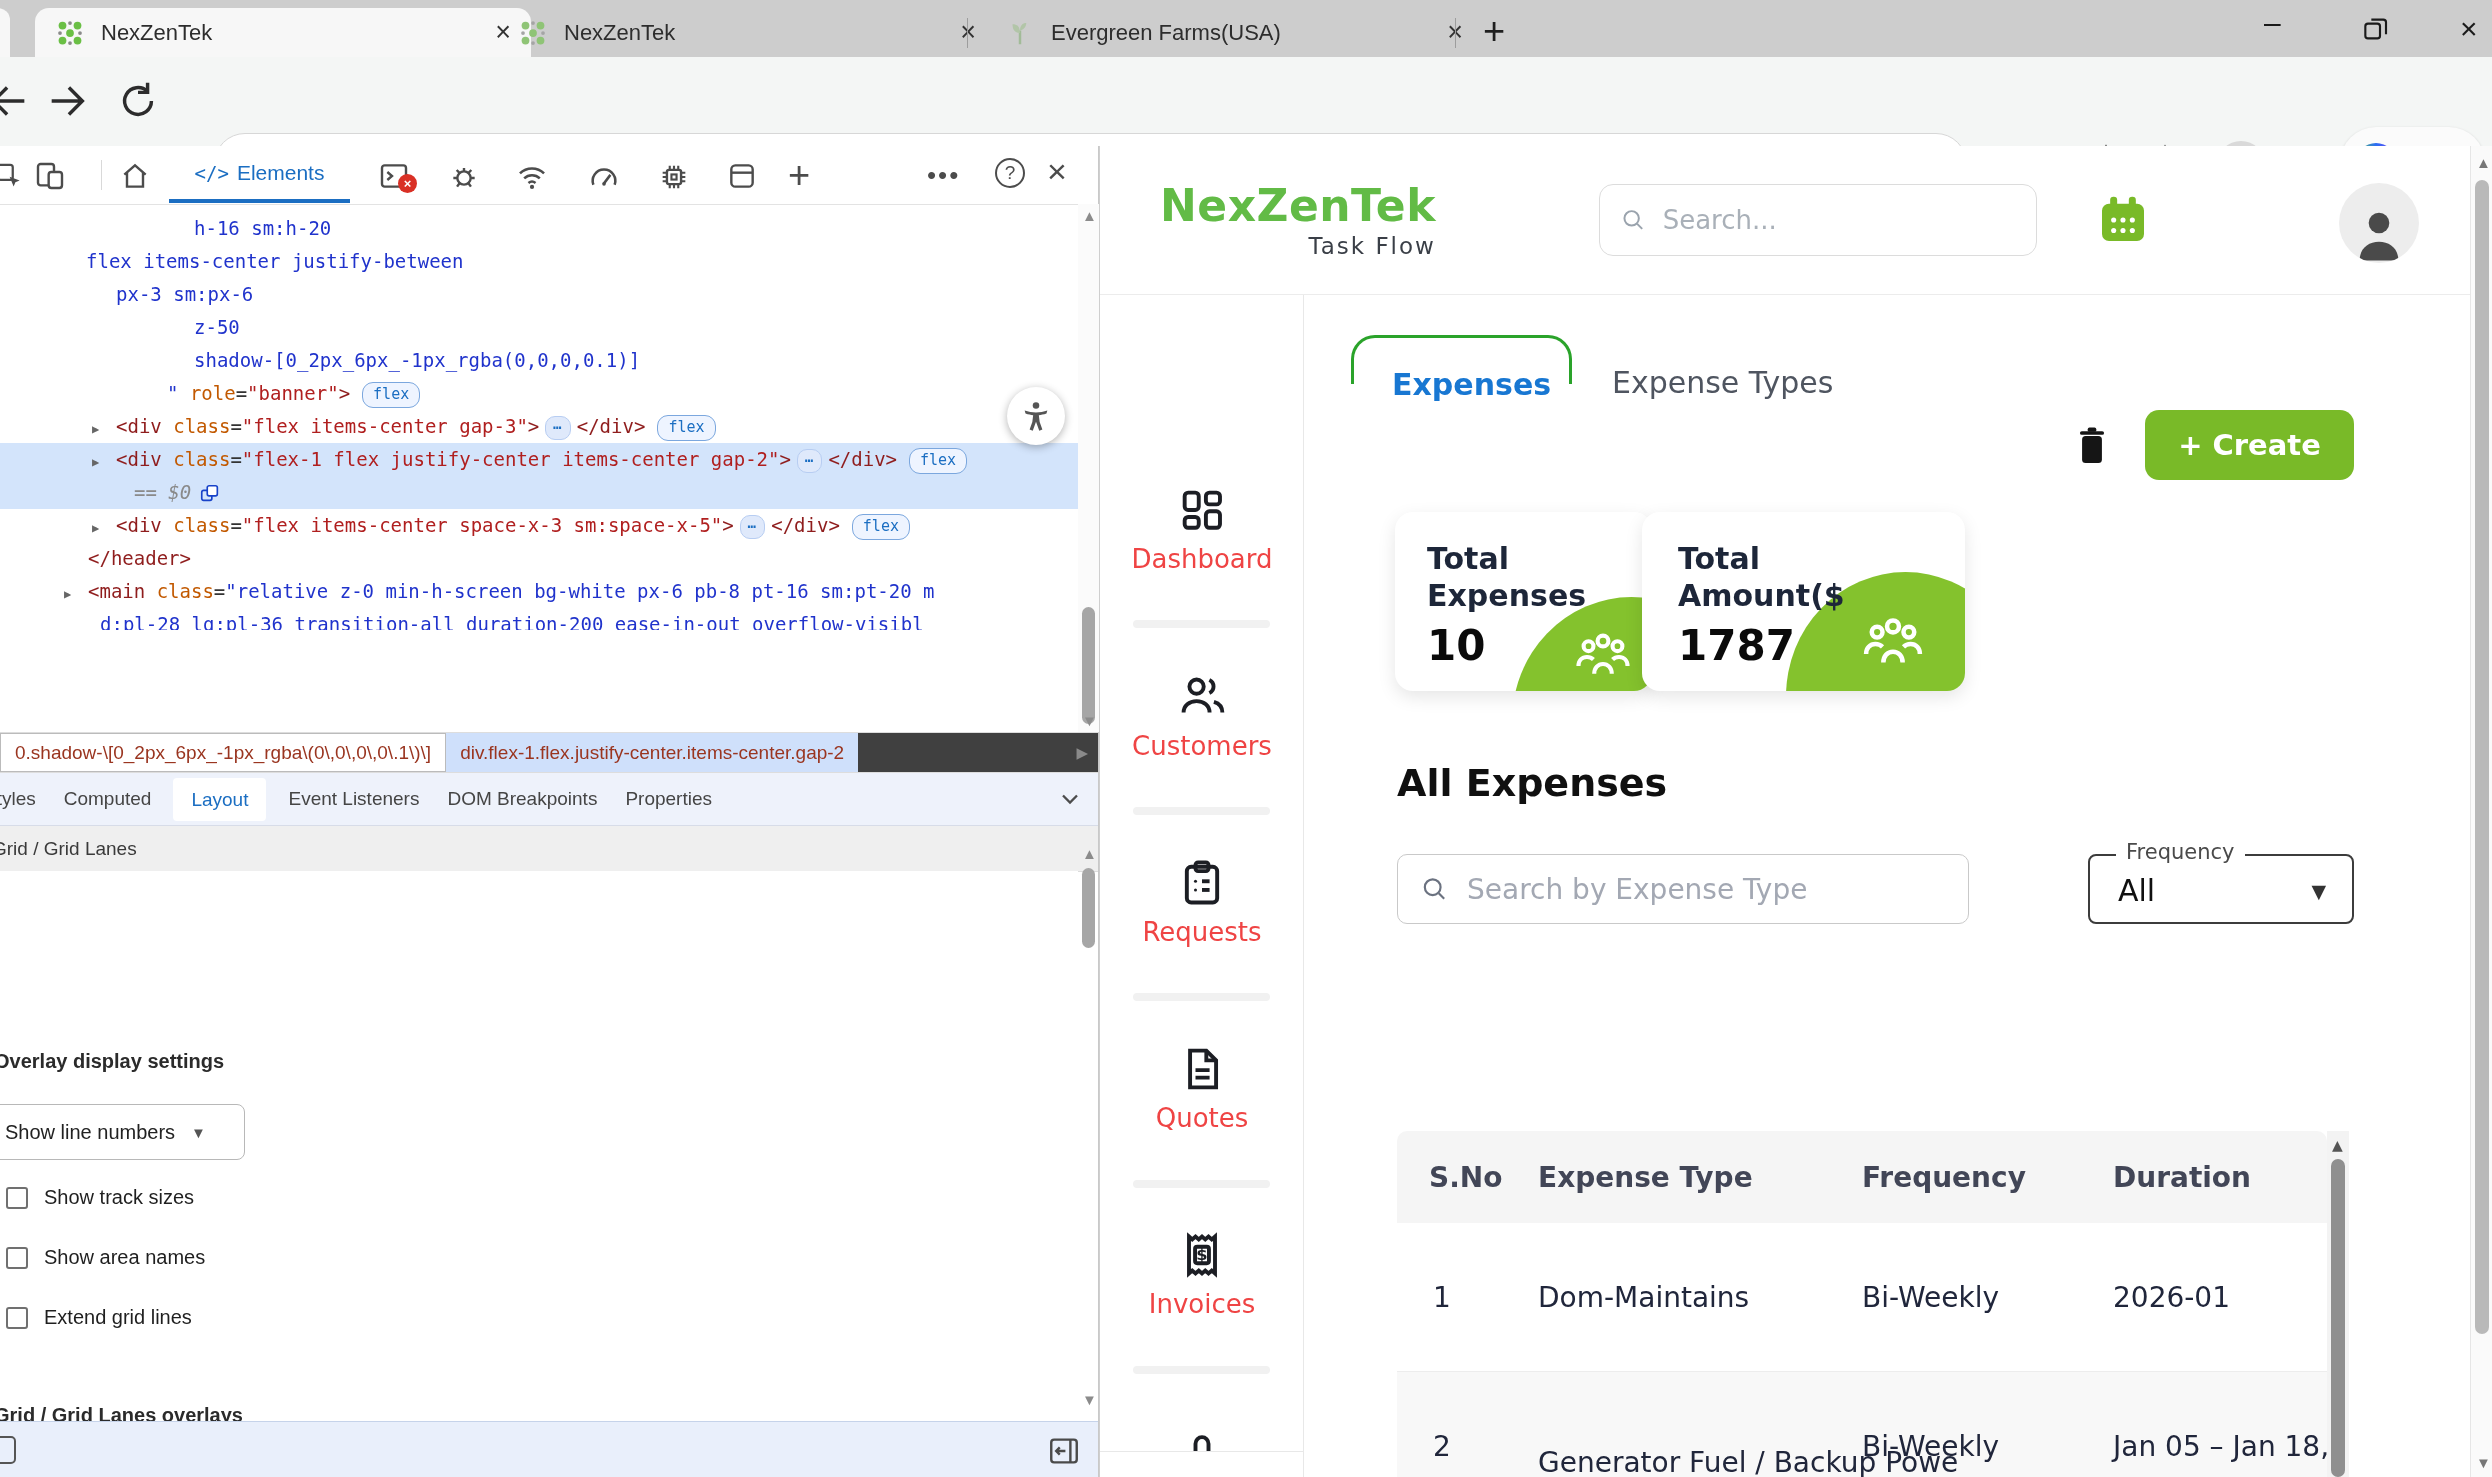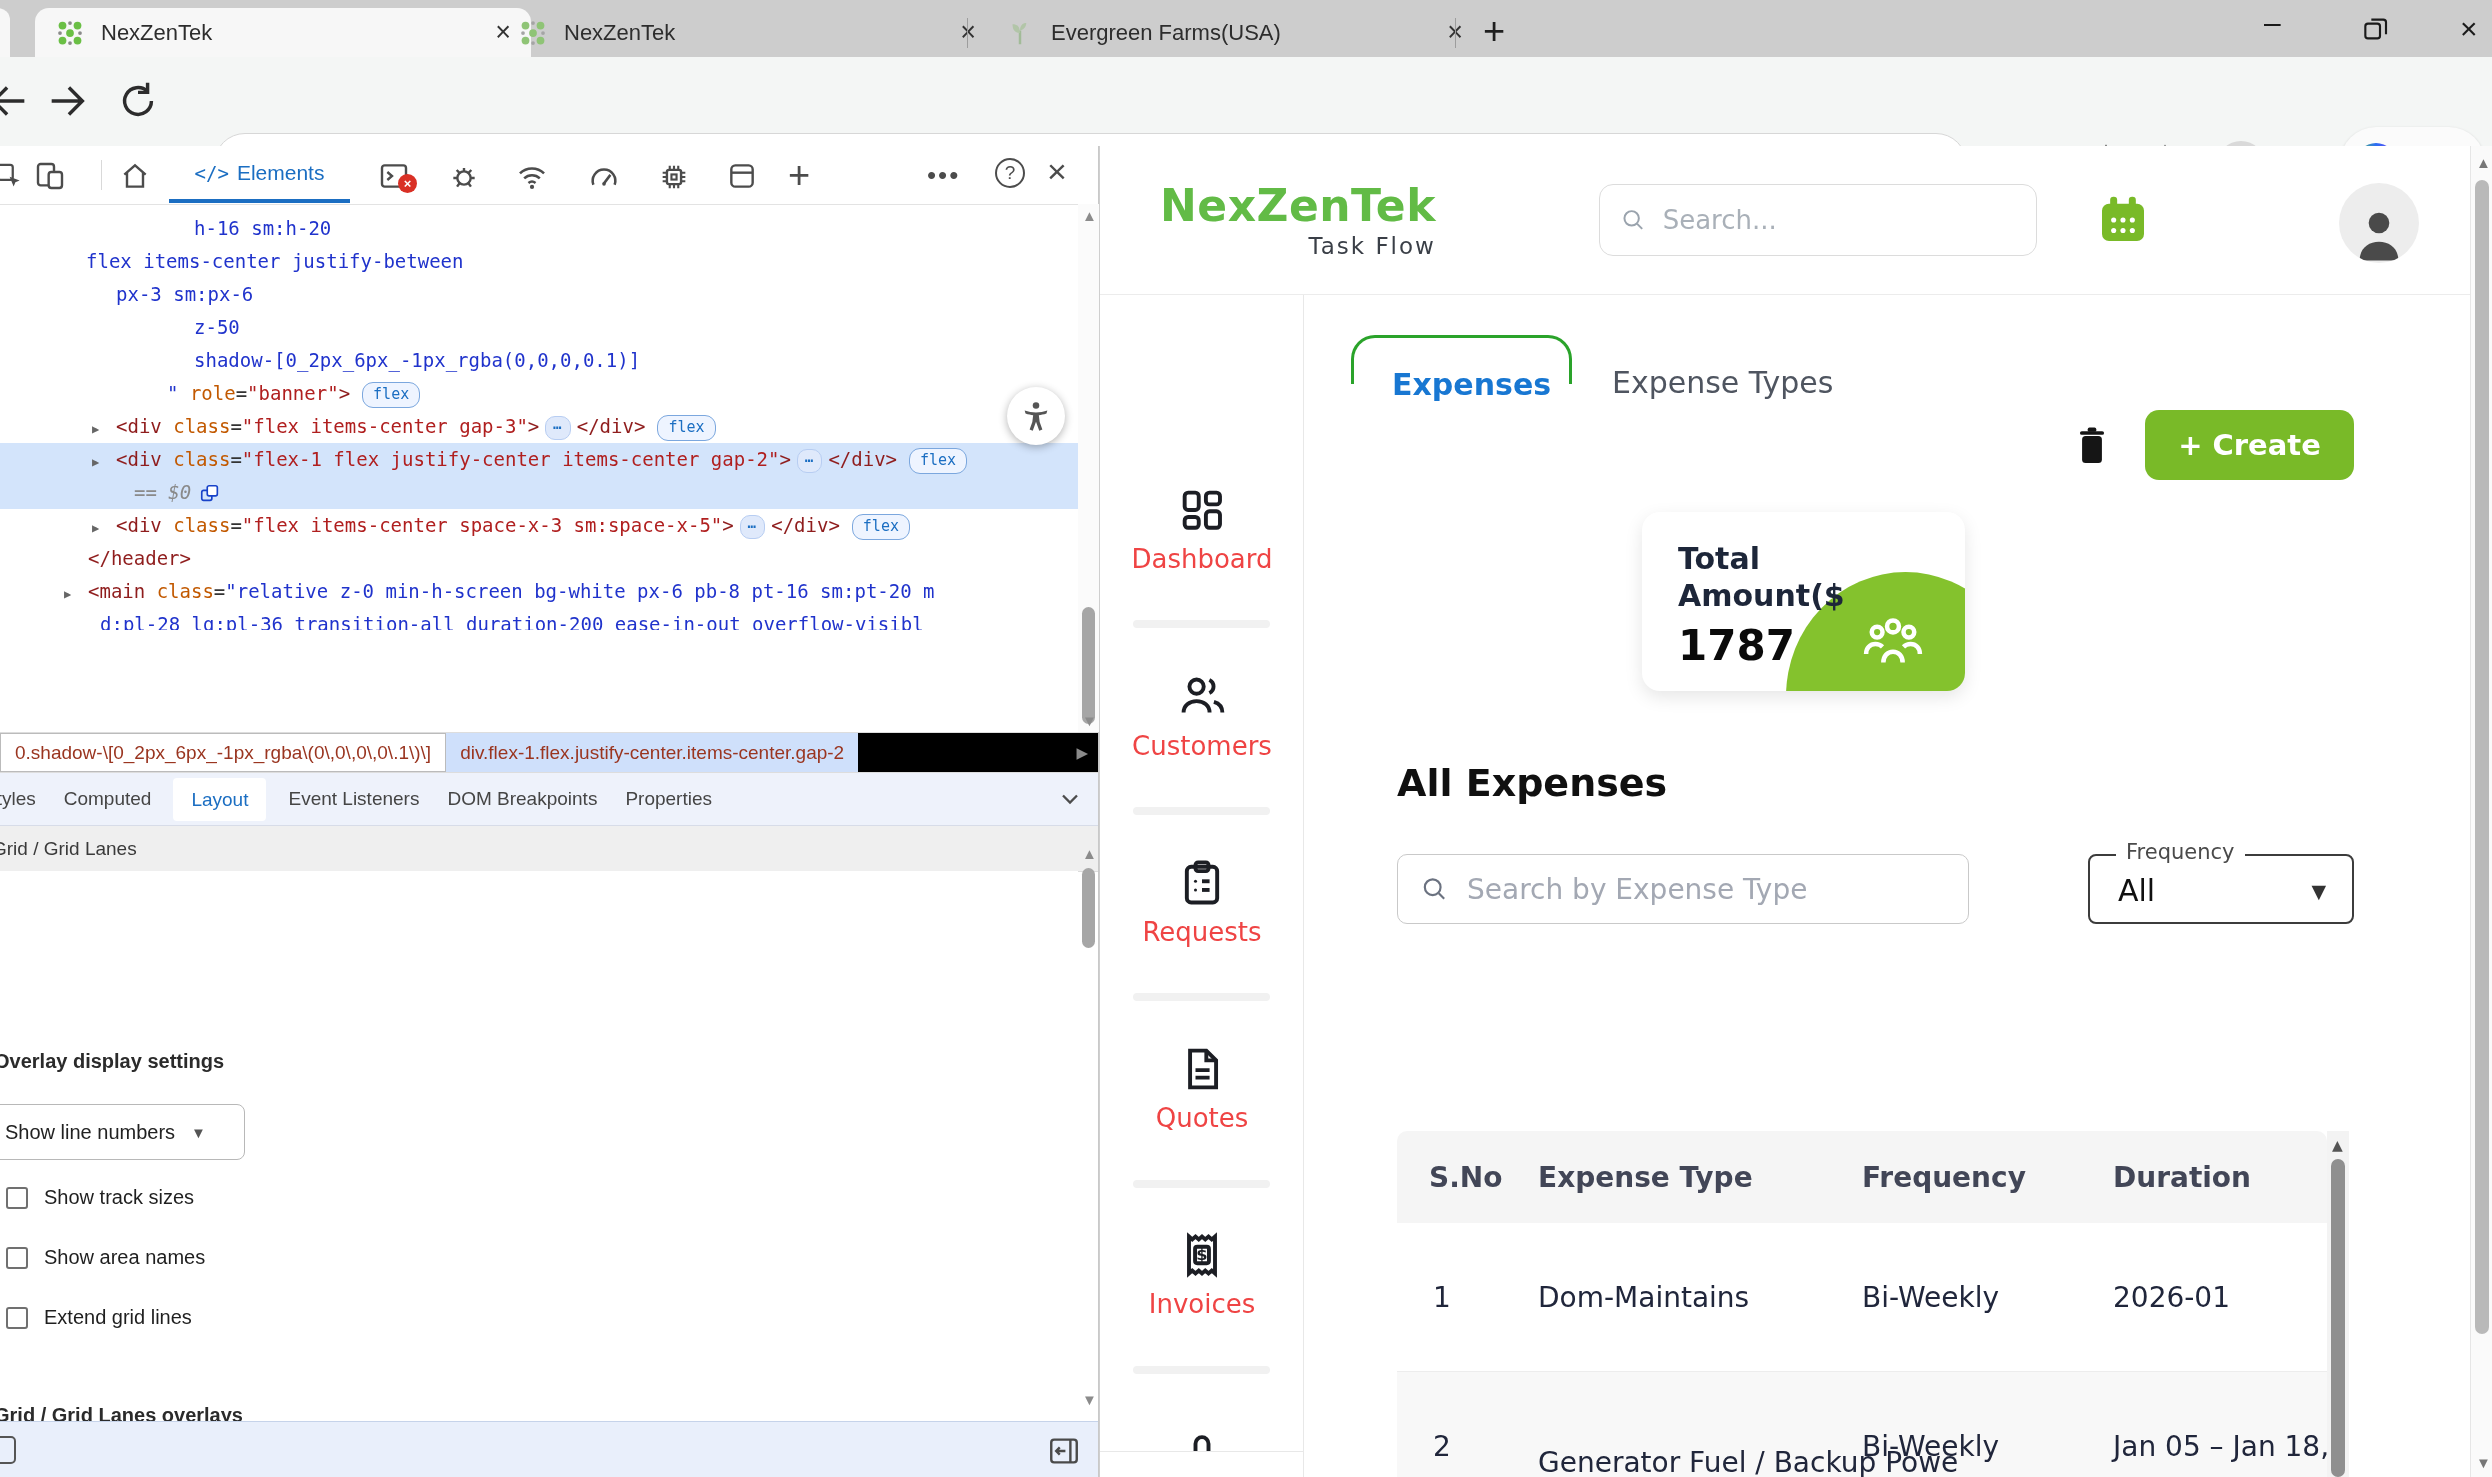--- a/index.html
+++ b/index.html
@@ -37,21 +37,21 @@
   .code-line{height:33px;line-height:33px;white-space:nowrap;}
   .code-line.selected{background:#d3e4fb;}
   .tk-tag{color:#8f1d1d;} .tk-attr{color:#c25900;} .tk-val{color:#b01f1f;} .tk-blue{color:#2033cc;} .tk-plain{color:#333;} .tk-gray{color:#8a8a8a;font-style:italic;}
   .tk-arrow{display:inline-block;width:24px;color:#666;font-size:12px;}
   .tk-dots{display:inline-block;margin:0 6px;padding:0 7px;height:22px;line-height:20px;border-radius:10px;background:#dfe9fb;border:1px solid #b7cdf2;color:#1b6ec2;font-weight:bold;font-size:14px;vertical-align:middle;letter-spacing:1px;}
   .tk-badge{display:inline-block;margin-left:12px;padding:0 10px;height:24px;line-height:22px;border:1.5px solid #7ba7de;border-radius:11px;background:#eef4ff;color:#1b6ec2;font-size:15px;vertical-align:middle;}
   .tk-icon0{display:inline-block;margin-left:8px;vertical-align:middle;}
 
   .a11y-fab{left:1007px;top:241px;width:58px;height:58px;border-radius:50%;background:#fff;box-shadow:0 2px 8px rgba(0,0,0,.3);display:flex;align-items:center;justify-content:center;}
 
-  .dt-crumbs{left:0;top:586px;width:1098px;height:41px;border-top:1px solid #ddd;border-bottom:1px solid #ddd;background:#000000;display:flex;align-items:stretch;box-sizing:border-box;}
+  .dt-crumbs{left:0;top:586px;width:1098px;height:41px;border-top:1px solid #ddd;border-bottom:1px solid #ddd;background:#404040;display:flex;align-items:stretch;box-sizing:border-box;}
   .crumb{display:flex;align-items:center;padding:0 14px;font-size:19px;color:#9a3520;white-space:nowrap;overflow:hidden;}
   .crumb.boxed{border:1px solid #bbb;background:#fff;max-width:517px;}
   .crumb.sel{background:#cfe0fb;max-width:513px;}
 
   .dt-tabs{left:0;top:627px;width:1098px;height:53px;background:#eef2fb;border-bottom:1px solid #d7dce8;display:flex;align-items:center;font-size:19px;color:#454545;box-sizing:border-box;}
   .dt-tab{padding:0 14px;white-space:nowrap;}
   .dt-tab.active{background:#fff;color:#1b6ec2;height:43px;line-height:43px;border-radius:4px;margin:0 8px;padding:0 18px;}
 
   .dt-sechead{left:0;top:680px;width:1098px;height:46px;background:#efefef;border-bottom:1px solid #dcdcdc;display:flex;align-items:center;font-size:19px;color:#3a3a3a;box-sizing:border-box;}
   .lay-head{font-size:20px;font-weight:bold;color:#2b2b2b;white-space:nowrap;}
@@ -489,20 +489,33 @@
       <div class="abs exp-tab" style="left:88px;top:72px;">Expenses</div>
       <div class="abs exp-tab2" style="left:308px;top:70px;">Expense Types</div>
 
       <svg class="abs" style="left:771px;top:129px;" width="34" height="44" viewBox="0 0 24 30">
         <rect x="5" y="8" width="14" height="19" rx="2.5" fill="#151515"></rect>
         <rect x="3.5" y="4.5" width="17" height="2.6" rx="1.3" fill="#151515"></rect>
         <rect x="9" y="2" width="6" height="3" rx="1.2" fill="#151515"></rect>
       </svg>
       <div class="abs create-btn" style="left:841px;top:115px;width:209px;height:70px;">+ Create</div>
 
+      <div class="abs card" style="left:91px;top:217px;width:257px;height:179px;">
+        <div class="blob" style="right:-99px;top:85px;"></div>
+        <svg style="position:absolute;right:18px;top:114px;" width="62" height="62" viewBox="0 0 24 24" fill="none" stroke="#fff" stroke-width="1.6">
+          <circle cx="12" cy="5.8" r="2.1"></circle>
+            <circle cx="6.4" cy="7.8" r="1.9"></circle>
+            <circle cx="17.6" cy="7.8" r="1.9"></circle>
+          <path d="M8.6 18.5c0-2.3 1.5-3.8 3.4-3.8s3.4 1.5 3.4 3.8"></path>
+          <path d="M2.5 15.5c0-2.1 1.4-3.5 3.3-3.5 1 0 1.9.4 2.5 1"></path>
+          <path d="M21.5 15.5c0-2.1-1.4-3.5-3.3-3.5-1 0-1.9.4-2.5 1"></path>
+        </svg>
+        <div class="abs card-title" style="left:32px;top:28px;width:159px;">Total Expenses</div>
+        <div class="abs card-value" style="left:32px;top:109px;">10</div>
+      </div>
 
       <div class="abs card" style="left:338px;top:217px;width:323px;height:179px;">
         <div class="blob" style="right:-60px;top:60px;"></div>
         <svg style="position:absolute;right:38px;top:98px;" width="68" height="68" viewBox="0 0 24 24" fill="none" stroke="#fff" stroke-width="1.6">
           <circle cx="12" cy="5.8" r="2.1"></circle>
             <circle cx="6.4" cy="7.8" r="1.9"></circle>
             <circle cx="17.6" cy="7.8" r="1.9"></circle>
           <path d="M8.6 18.5c0-2.3 1.5-3.8 3.4-3.8s3.4 1.5 3.4 3.8"></path>
           <path d="M2.5 15.5c0-2.1 1.4-3.5 3.3-3.5 1 0 1.9.4 2.5 1"></path>
           <path d="M21.5 15.5c0-2.1-1.4-3.5-3.3-3.5-1 0-1.9.4-2.5 1"></path>

